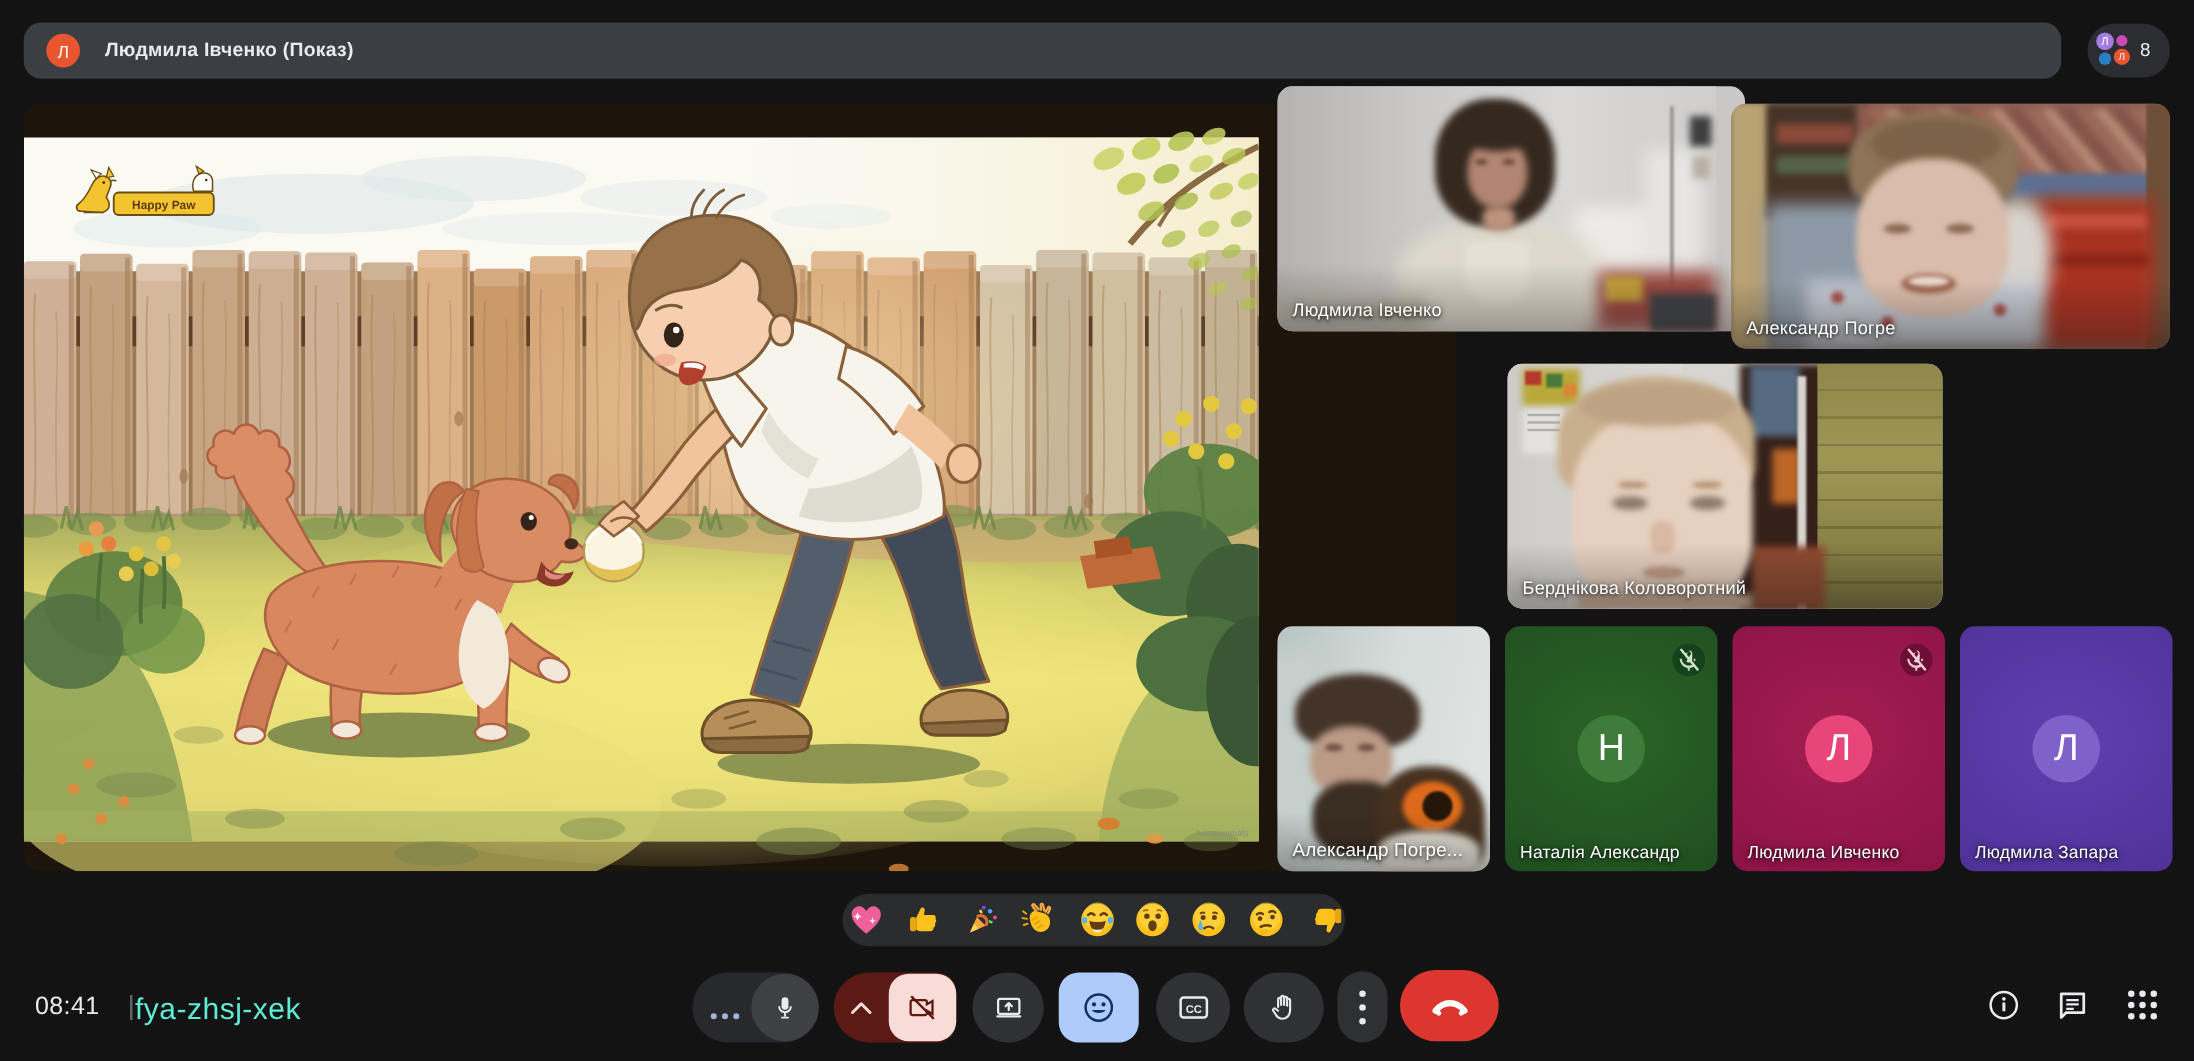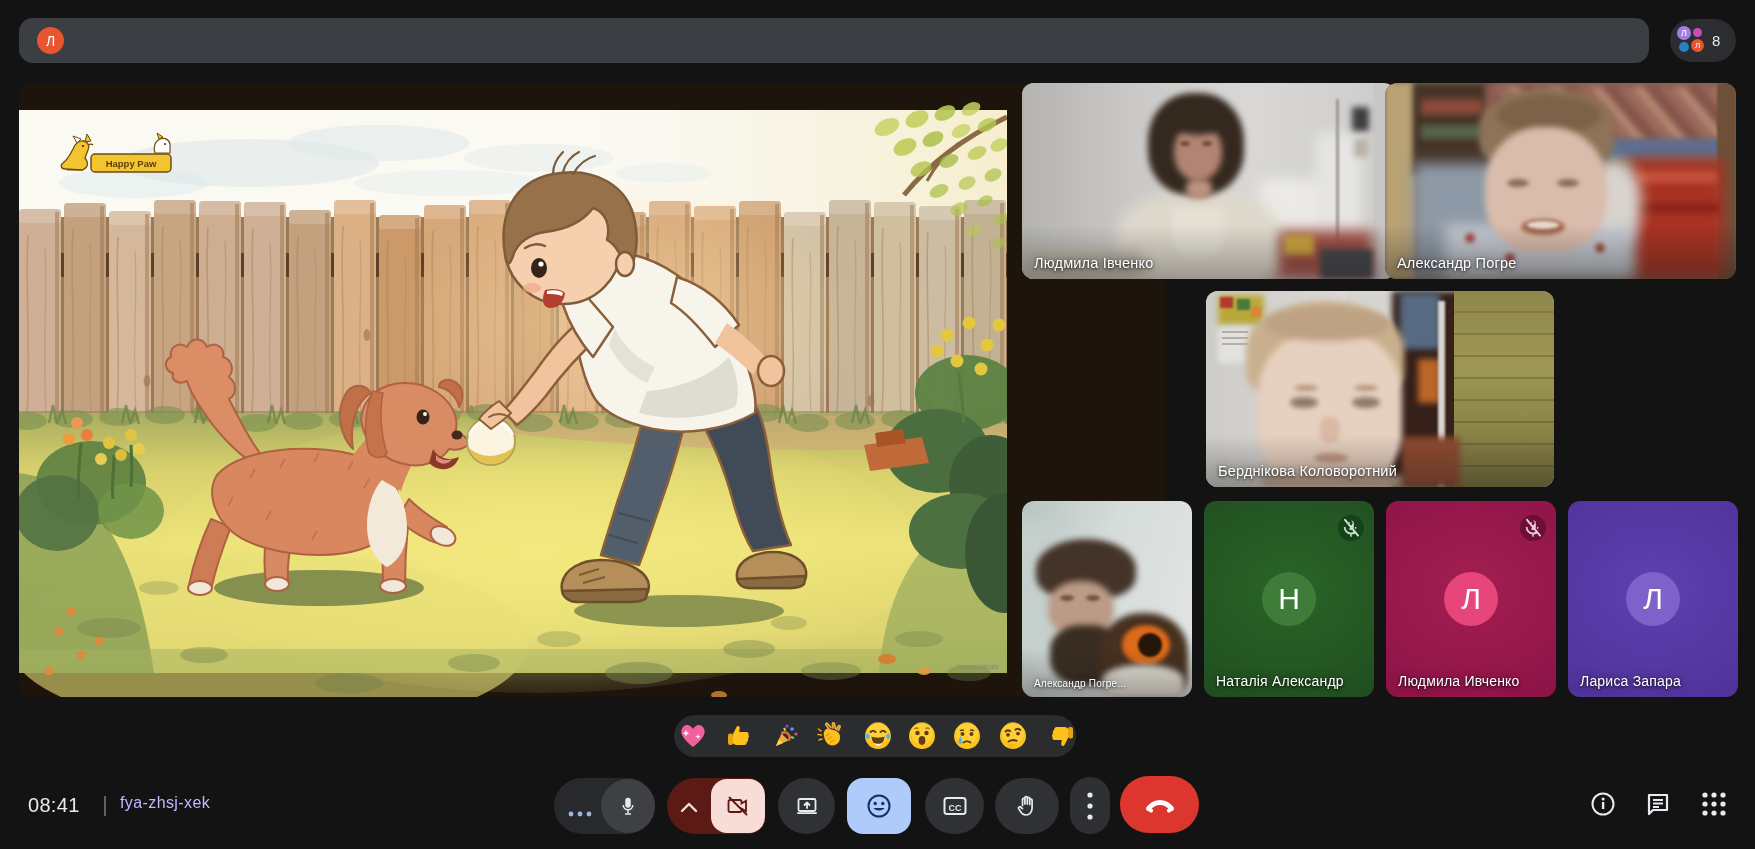--- a/index.html
+++ b/index.html
@@ -1,14 +1,15 @@
 <!DOCTYPE html>
 <html><head><meta charset="utf-8"><style>*{margin:0;padding:0;box-sizing:border-box}html,body{width:1755px;height:849px;overflow:hidden;background:#131314}body{font-family:"Liberation Sans",sans-serif;position:relative}.abs{position:absolute}.tile{position:absolute;border-radius:12px;overflow:hidden}.nm{position:absolute;left:12px;bottom:8px;color:#fff;font-size:14.5px;letter-spacing:.2px;text-shadow:0 1px 3px rgba(0,0,0,.85),0 0 8px rgba(0,0,0,.4);white-space:nowrap}.blob{position:absolute;filter:blur(7px)}.blob2{position:absolute;filter:blur(3px)}.btn{position:absolute;top:778px;height:56px;border-radius:28px;background:#303134;display:flex;align-items:center;justify-content:center}</style></head><body>
 <div class="abs" style="left:19px;top:18px;width:1630px;height:45px;background:#3b3e42;border-radius:14px">
     <div class="abs" style="left:18px;top:9px;width:27px;height:27px;border-radius:50%;background:#e8552f;color:#fff;font-size:14px;display:flex;align-items:center;justify-content:center">Л</div>
+    <div class="abs" style="left:65px;top:0;height:45px;display:flex;align-items:center;color:#e8eaed;font-size:15.5px;font-weight:bold;letter-spacing:.2px">Людмила Івченко (Показ)</div>
   </div>
 <div class="abs" style="left:1670px;top:19px;width:66px;height:43px;background:#2c2d30;border-radius:22px">
     <div class="abs" style="left:7px;top:7px;width:14px;height:14px;border-radius:50%;background:#a57de0;color:#fff;font-size:9px;display:flex;align-items:center;justify-content:center">Л</div>
     <div class="abs" style="left:23px;top:9px;width:9px;height:9px;border-radius:50%;background:#c94ab5"></div>
     <div class="abs" style="left:9px;top:23px;width:10px;height:10px;border-radius:50%;background:#2a7fc2"></div>
     <div class="abs" style="left:21px;top:20px;width:13px;height:13px;border-radius:50%;background:#e8552f;color:#fff;font-size:8px;display:flex;align-items:center;justify-content:center">Л</div>
     <div class="abs" style="left:42px;top:0;height:43px;display:flex;align-items:center;color:#e8eaed;font-size:15px">8</div>
   </div>
 <div class="tile" style="left:19px;top:83px;width:1146px;height:614px;background:#1d140c"><svg width="988" height="614" viewBox="0 0 988 614">
       <defs>
@@ -355,21 +356,21 @@
         <path d="M 66 59 L 68 51 L 72 58 Z" fill="#f4c430" stroke="#6b4e14" stroke-width="1"></path>
         <path d="M 69 62 C 71 61 73 61 74 62" stroke="#6b4e14" stroke-width="1.2" fill="none"></path>
         <circle cx="64" cy="63" r="1.1" fill="#3a2a10"></circle>
         <path d="M 48 87 L 64 87" stroke="#6b4e14" stroke-width="1.2" fill="none"></path>
         <path d="M 136 70 C 134 64 136 58 141 56 C 146 54 151 57 151 62 L 151 70 Z" fill="#fff" stroke="#6b4e14" stroke-width="1.2"></path>
         <path d="M 140 56 L 138 50 L 144 54 Z" fill="#f4c430" stroke="#6b4e14" stroke-width="1"></path>
         <circle cx="146" cy="61" r="1" fill="#3a2a10"></circle>
       </g>
       <text x="938" y="586" font-family="Liberation Sans, sans-serif" font-size="7" fill="#8a8a7a">homeanimals</text>
     </svg></div>
-<div class="tile" style="left:1022px;top:83px;width:374px;height:196px;background:#c9c8c6">
+<div class="tile" style="left:1022px;top:69px;width:374px;height:196px;background:#c9c8c6">
     <div class="abs" style="left:0;top:0;width:351px;height:196px;background:linear-gradient(90deg,#b4b3b1 0%,#c9c8c6 30%,#d9d8d6 65%,#cfcecc 100%)"></div>
     <div class="blob" style="left:236px;top:96px;width:70px;height:76px;background:#eceae6;border-radius:10px"></div>
     <div class="blob" style="left:294px;top:50px;width:46px;height:116px;background:#e6e5e3"></div>
     <div class="abs" style="left:314px;top:16px;width:3px;height:160px;background:#9a9896;filter:blur(1px)"></div>
     <div class="blob" style="left:246px;top:148px;width:105px;height:48px;background:#9c4a42"></div>
     <div class="blob2" style="left:262px;top:152px;width:30px;height:20px;background:#c9a43a"></div>
     <div class="blob2" style="left:298px;top:166px;width:53px;height:30px;background:#3e4146"></div>
     <div class="blob2" style="left:330px;top:24px;width:17px;height:24px;background:#3e3e40"></div>
     <div class="blob2" style="left:332px;top:56px;width:14px;height:18px;background:#b8b0a4"></div>
     <div class="blob" style="left:96px;top:108px;width:160px;height:88px;background:#ddd8cb;border-radius:46% 42% 0 0"></div>
@@ -447,21 +448,21 @@
     <div class="blob2" style="left:14px;top:38px;width:100px;height:60px;background:#443329;border-radius:52% 52% 38% 38%"></div>
     <div class="blob2" style="left:26px;top:80px;width:66px;height:56px;background:#bb9a86;border-radius:45%"></div>
     <div class="abs" style="left:38px;top:94px;width:14px;height:6px;background:#6e5242;border-radius:50%;filter:blur(1.5px)"></div>
     <div class="abs" style="left:64px;top:94px;width:14px;height:6px;background:#6e5242;border-radius:50%;filter:blur(1.5px)"></div>
     <div class="blob2" style="left:28px;top:124px;width:72px;height:60px;background:#3a2d22;border-radius:42%"></div>
     <div class="blob2" style="left:78px;top:112px;width:88px;height:84px;background:#46301f;border-radius:46% 46% 24% 24%"></div>
     <div class="abs" style="left:100px;top:124px;width:48px;height:40px;background:#dd6a1a;border-radius:50%;filter:blur(2px)"></div>
     <div class="abs" style="left:116px;top:132px;width:24px;height:24px;background:#241608;border-radius:50%;filter:blur(1px)"></div>
     <div class="blob2" style="left:80px;top:164px;width:82px;height:34px;background:#e8e4da;border-radius:45% 45% 20% 20%"></div>
     <div class="abs" style="left:0;bottom:0;width:100%;height:48px;background:linear-gradient(transparent,rgba(30,28,26,.35))"></div>
-    <div class="nm" style="font-size:10px">Александр Погре...</div>
+    <div class="nm" style="font-size:15px">Александр Погре...</div>
   </div>
 <div class="tile" style="left:1204px;top:501px;width:170px;height:196px;background:radial-gradient(120% 90% at 50% 45%,#2a6427 0%,#235422 55%,#1b451a 100%)">
     <div class="abs" style="left:58px;top:71px;width:54px;height:54px;border-radius:50%;background:#3f7c3a;color:#fff;font-size:30px;font-weight:300;display:flex;align-items:center;justify-content:center">Н</div>
     <div style="position:absolute;left:134px;top:14px;width:26px;height:26px;border-radius:50%;background:#14421a"><svg width="26" height="26" viewBox="0 0 24 24">
         <path d="M12 5 a2.6 2.6 0 0 1 2.6 2.6 v3.6 a2.6 2.6 0 0 1-4.4 1.9 l3.6-5.9 z" fill="#cfe3cd"></path>
         <path d="M9.4 7.6 v2.2 l2-3.3 a2.6 2.6 0 0 0-2 1.1 z" fill="#cfe3cd"></path>
         <path d="M7 11 a5 5 0 0 0 8.5 3.6 l1.5 1.5 a7 7 0 0 1-4.3 1.9 v2 h-1.4 v-2 a7 7 0 0 1-6-6.9 z" fill="#cfe3cd" opacity="0.95"></path>
         <path d="M17 11 a5 5 0 0 1-.5 2.2 l-1-1 a4 4 0 0 0 .2-1.2 z" fill="#cfe3cd" opacity="0.95"></path>
         <path d="M6.5 4.5 L18.5 19" stroke="#cfe3cd" stroke-width="1.8" stroke-linecap="round"></path>
       </svg></div>
@@ -473,21 +474,21 @@
         <path d="M12 5 a2.6 2.6 0 0 1 2.6 2.6 v3.6 a2.6 2.6 0 0 1-4.4 1.9 l3.6-5.9 z" fill="#f0cfdc"></path>
         <path d="M9.4 7.6 v2.2 l2-3.3 a2.6 2.6 0 0 0-2 1.1 z" fill="#f0cfdc"></path>
         <path d="M7 11 a5 5 0 0 0 8.5 3.6 l1.5 1.5 a7 7 0 0 1-4.3 1.9 v2 h-1.4 v-2 a7 7 0 0 1-6-6.9 z" fill="#f0cfdc" opacity="0.95"></path>
         <path d="M17 11 a5 5 0 0 1-.5 2.2 l-1-1 a4 4 0 0 0 .2-1.2 z" fill="#f0cfdc" opacity="0.95"></path>
         <path d="M6.5 4.5 L18.5 19" stroke="#f0cfdc" stroke-width="1.8" stroke-linecap="round"></path>
       </svg></div>
     <div class="nm" style="font-size:14px">Людмила Ивченко</div>
   </div>
 <div class="tile" style="left:1568px;top:501px;width:170px;height:196px;background:radial-gradient(120% 90% at 50% 45%,#5e40b0 0%,#53369f 55%,#472c8c 100%)">
     <div class="abs" style="left:58px;top:71px;width:54px;height:54px;border-radius:50%;background:#7e62ca;color:#fff;font-size:30px;font-weight:300;display:flex;align-items:center;justify-content:center">Л</div>
-    <div class="nm" style="font-size:14px">Лариса Запара</div>
+    <div class="nm" style="font-size:14px">Людмила Запара</div>
   </div>
 <div class="abs" style="left:674px;top:715px;width:402px;height:42px;background:#2b2c2e;border-radius:21px"></div>
 <div class="abs" style="left:678px;top:721px;width:30px;height:30px"><svg width="30" height="30" viewBox="0 0 30 30">
       <path d="M15 26 C 6 19 2.5 13.5 3.5 9 C 4.4 5.2 8 3.2 11.2 4.4 C 13 5.1 14.3 6.6 15 8 C 15.7 6.6 17 5.1 18.8 4.4 C 22 3.2 25.6 5.2 26.5 9 C 27.5 13.5 24 19 15 26 Z" fill="#f0619c"></path>
       <path d="M8 9 l1 2.2 2.2 1 -2.2 1 -1 2.2 -1-2.2 -2.2-1 2.2-1 Z" fill="#fff" opacity=""></path>
       <path d="M20 13 l.8 1.8 1.8.8 -1.8.8 -.8 1.8 -.8-1.8 -1.8-.8 1.8-.8 Z" fill="#ffe3ef"></path>
     </svg></div>
 <div class="abs" style="left:724px;top:721px;width:30px;height:30px"><svg width="30" height="30" viewBox="0 0 30 30">
       <path d="M9 13 L12.5 6 C13 4.5 15.5 4.7 15.8 6.8 L15.2 11 L22.5 11 C24.3 11 25 12.6 24.4 14 C25.3 15.2 25 16.8 24 17.6 C24.6 19 24 20.5 22.8 21.2 C23 22.8 21.8 24 20 24 L13 24 C11.5 24 10 23.3 9 22.5 Z" fill="#fcc21b"></path>
       <rect x="4" y="12.5" width="5" height="11.5" rx="2" fill="#e8a413"></rect>
@@ -607,21 +608,21 @@
     </svg>
   </div>
 <div class="abs" style="left:1120px;top:776px;width:79px;height:57px;border-radius:29px;background:#dc362e;display:flex;align-items:center;justify-content:center">
     <svg width="32" height="16" viewBox="0 0 32 16">
       <path d="M4.5 11.5 C11 3.5 21 3.5 27.5 11.5" stroke="#fff" stroke-width="5" fill="none" stroke-linecap="round"></path>
       <path d="M4.5 11.5 l2.5 2 M27.5 11.5 l-2.5 2" stroke="#fff" stroke-width="4" stroke-linecap="round"></path>
     </svg>
   </div>
 <div class="abs" style="left:28px;top:794px;color:#e8eaed;font-size:20px;letter-spacing:.3px">08:41</div>
 <div class="abs" style="left:104px;top:796px;width:1.5px;height:20px;background:#5f6368"></div>
-<div class="abs" style="left:120px;top:794px;color:#c4b5fd;font-size:16px;letter-spacing:.4px">fya-zhsj-xek</div>
+<div class="abs" style="left:108px;top:794px;color:#5eead4;font-size:24px;letter-spacing:.4px">fya-zhsj-xek</div>
 <div class="abs" style="left:1590px;top:791px;width:26px;height:26px"><svg width="26" height="26" viewBox="0 0 26 26">
       <circle cx="13" cy="13" r="10.5" fill="none" stroke="#e8eaed" stroke-width="2"></circle>
       <rect x="11.9" y="11" width="2.4" height="7" fill="#e8eaed"></rect>
       <circle cx="13.1" cy="8" r="1.5" fill="#e8eaed"></circle>
     </svg></div>
 <div class="abs" style="left:1645px;top:791px;width:26px;height:26px"><svg width="26" height="26" viewBox="0 0 26 26">
       <path d="M4 4 h18 v15 h-14 l-4 4 z" fill="none" stroke="#e8eaed" stroke-width="2.2" stroke-linejoin="round"></path>
       <path d="M8 9 h10 M8 12.5 h10 M8 16 h6" stroke="#e8eaed" stroke-width="1.8"></path>
     </svg></div>
 <div class="abs" style="left:1701px;top:791px;width:26px;height:26px"><svg width="26" height="26" viewBox="0 0 26 26" fill="#e8eaed">

